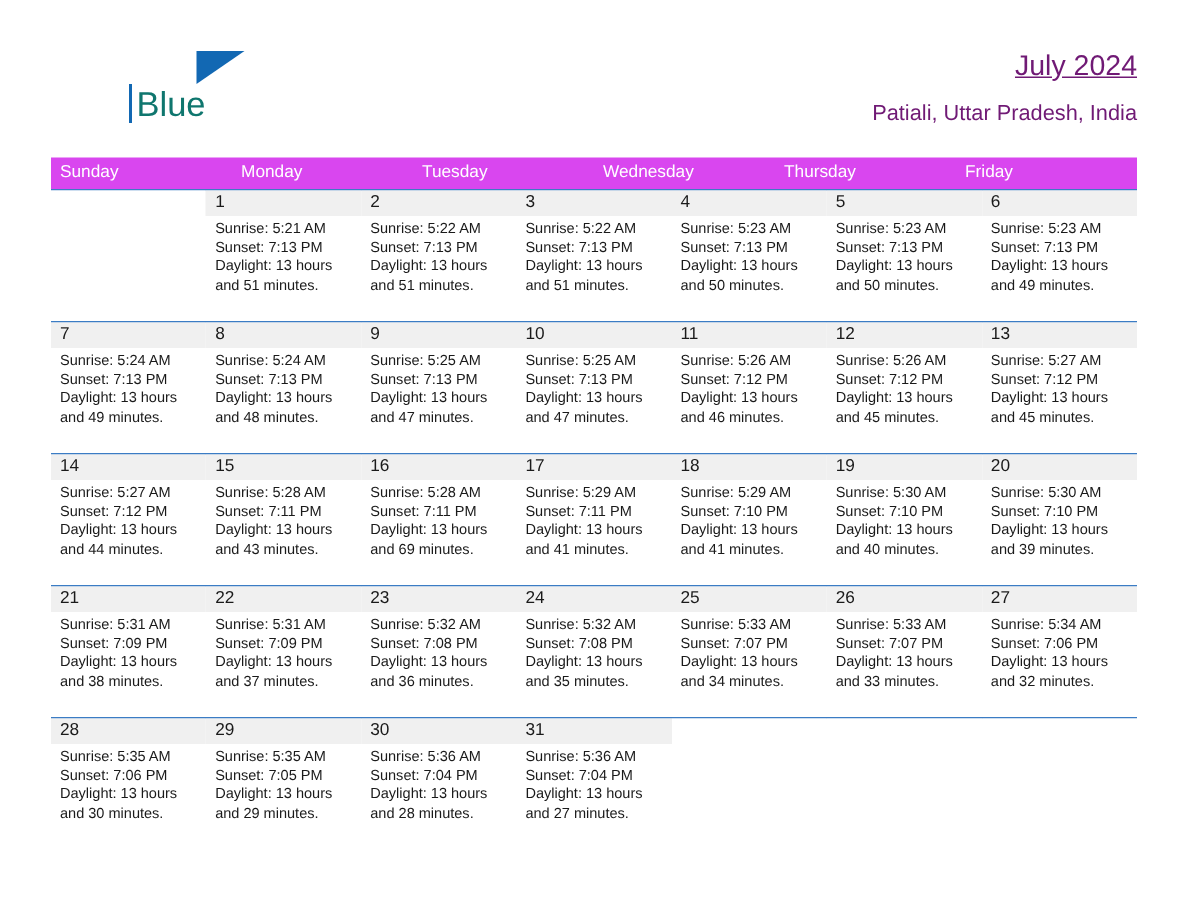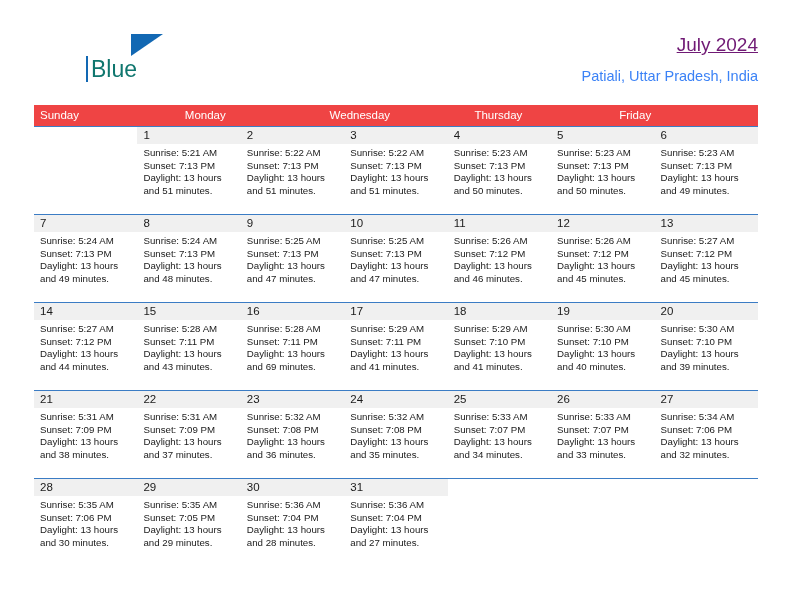--- a/index.html
+++ b/index.html
@@ -80,35 +80,35 @@
   .cal-title {
     font-size: 19px;
     color: #701a75;
     line-height: 34px;
     white-space: nowrap;
     text-decoration: underline;
   }
   .cal-subtitle {
     margin-top: 5px;
     font-size: 14.5px;
-    color: #3b82f6;
+    color: #701a75;
     line-height: 18px;
     white-space: nowrap;
   }
 
   
   .calendar {
     position: absolute;
     left: 34px;
     top: 105px;
     width: 724px;
   }
   .weekdays {
     display: flex;
-    background: #ef4444;
+    background: #d946ef;
     height: 21px;
   }
   .weekday {
     flex: 1 1 0;
     min-width: 0;
     color: #ffffff;
     font-size: 11.5px;
     line-height: 21px;
     padding-left: 6px;
     box-sizing: border-box;
@@ -164,20 +164,21 @@
       <div class="cal-subtitle">Patiali, Uttar Pradesh, India</div>
     </div>
 
   </div>
 
   <div class="calendar">
 
     <div class="weekdays">
       <div class="weekday">Sunday</div>
       <div class="weekday">Monday</div>
+      <div class="weekday">Tuesday</div>
       <div class="weekday">Wednesday</div>
       <div class="weekday">Thursday</div>
       <div class="weekday">Friday</div>
     </div>
 
     <div class="week">
       <div class="day empty">
         <div class="day-num"></div>
         <div class="day-info">
           <div></div>

